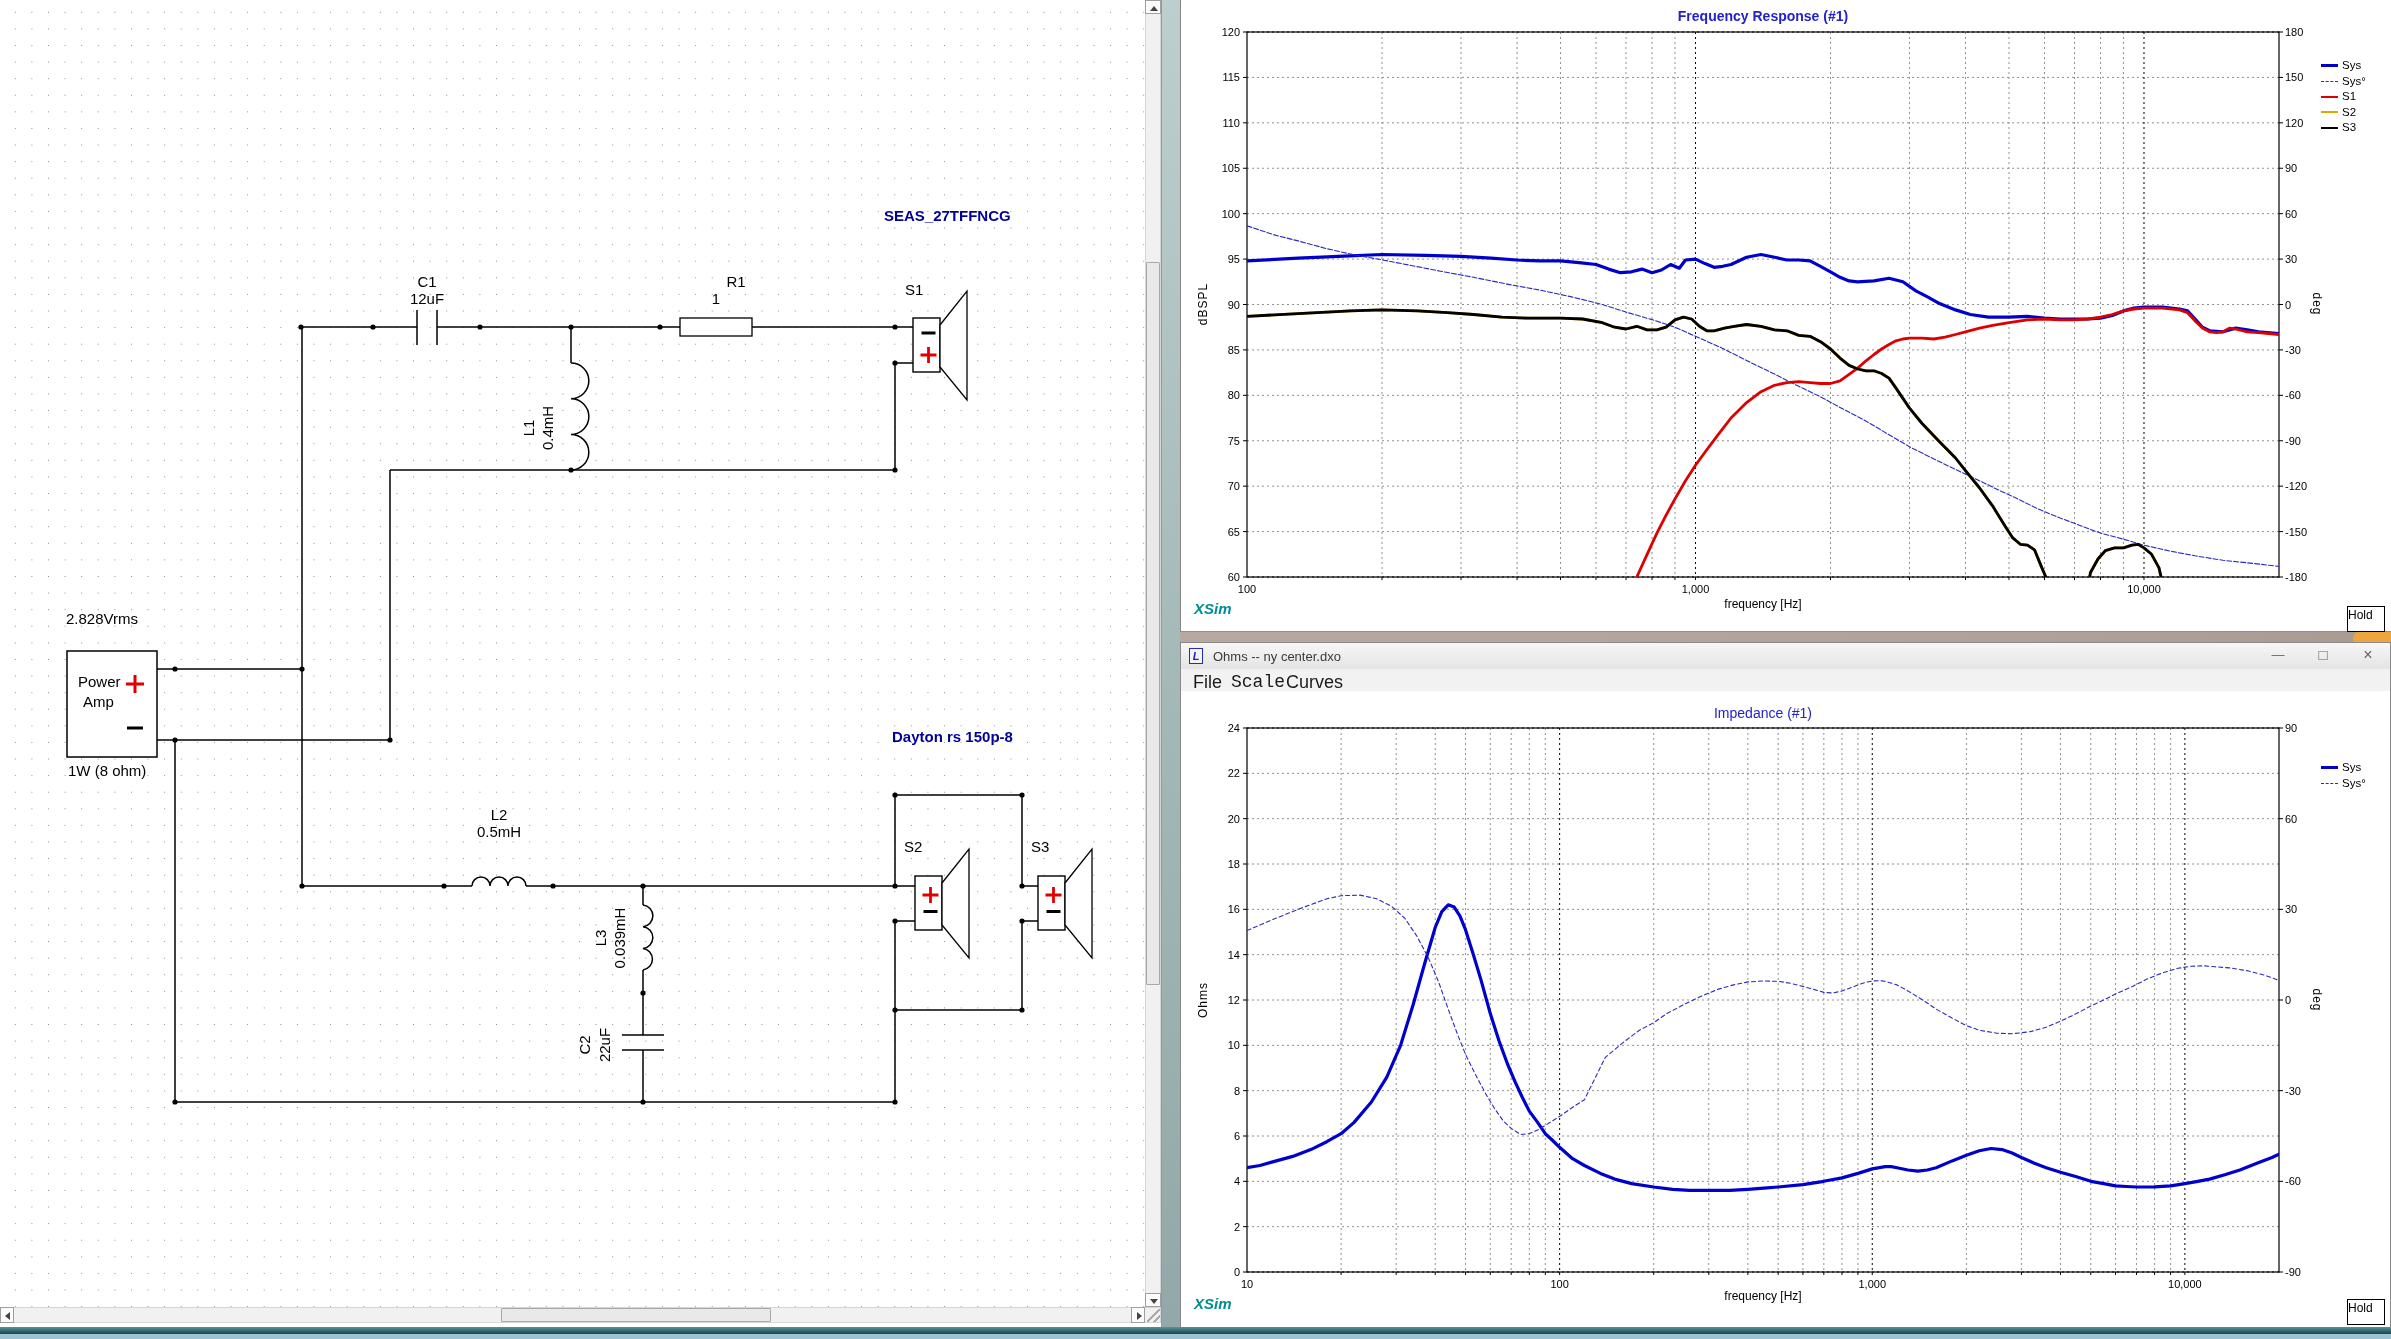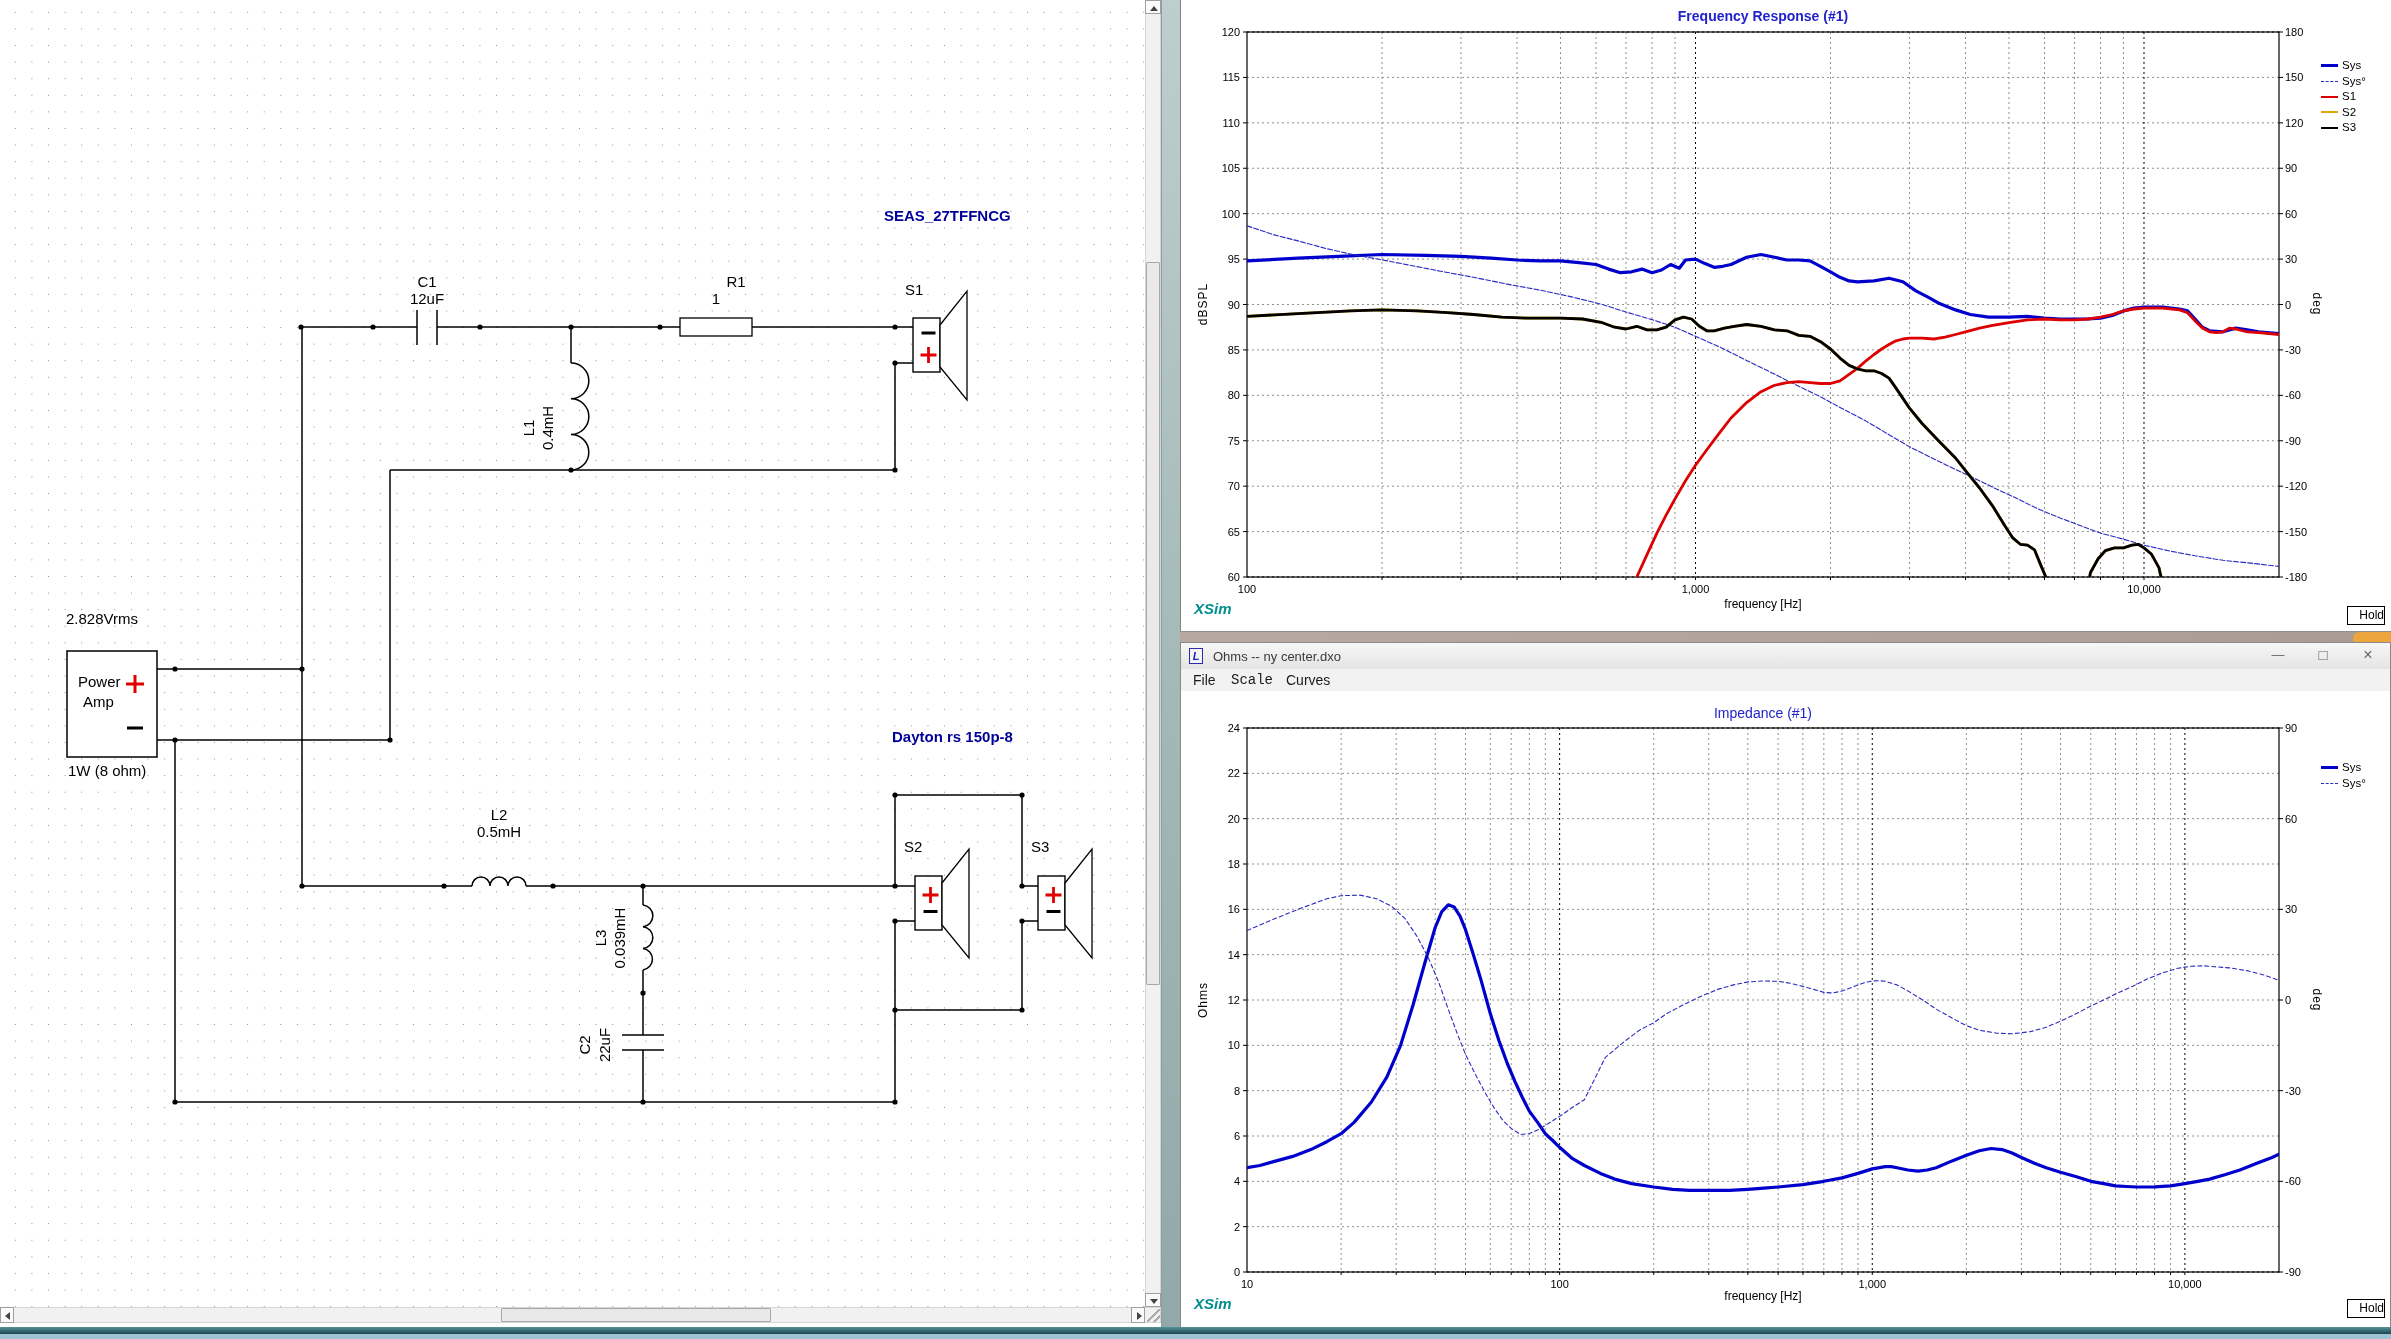--- a/index.html
+++ b/index.html
@@ -36,30 +36,30 @@
   .imp-win{position:absolute;left:1180px;top:642px;width:1211px;height:685px;background:#f0f0f0;
     border:1px solid #898989;box-sizing:border-box;}
   .titlebar{position:absolute;left:0;top:0;width:100%;height:26px;
     background:linear-gradient(#f7f7f7,#e4e4e4);border-bottom:1px solid #cfcfcf;}
   .app-icon{position:absolute;left:8px;top:5px;width:14px;height:16px;background:#f4f4f4;
     border:1px solid #2a2ab0;box-sizing:border-box;color:#2222c0;font-weight:bold;font-style:italic;
     font-size:11px;line-height:14px;text-align:center;}
   .title-text{position:absolute;left:32px;top:6px;font-size:13px;color:#3a3a3a;}
   .winbtn{position:absolute;top:2px;width:30px;height:20px;text-align:center;color:#666;font-size:13px;line-height:20px;}
   .menubar{position:absolute;left:0;top:26px;width:100%;height:22px;background:#f2f2f2;}
-  .menu-item{position:absolute;top:3px;font-size:14px;color:#1b1b1b;padding:0 4px;}
+  .menu-item{position:absolute;top:3px;font-size:18px;color:#1b1b1b;padding:0 4px;}
   .chart{position:absolute;left:0;top:0;width:100%;height:100%;}
   .chart svg{position:absolute;left:0;top:0;}
   .c-title{position:absolute;font-size:14px;color:#2222cc;transform:translateX(-50%);white-space:nowrap;}
   .vlab{position:absolute;font-size:12px;letter-spacing:1px;transform:translate(-50%,-50%) rotate(-90deg);}
   .vlab.r{transform:translate(-50%,-50%) rotate(90deg);}
   .xlab{position:absolute;font-size:12px;transform:translateX(-50%);white-space:nowrap;}
   .brand{position:absolute;font-size:15px;font-weight:bold;font-style:italic;color:#008e8e;}
-  .hold-btn{position:absolute;width:38px;height:19px;background:#fff;border:1px solid #000;
-    box-sizing:border-box;font-size:12px;text-align:right;line-height:17px;}
+  .hold-btn{position:absolute;width:38px;height:26px;background:#fff;border:1px solid #000;
+    box-sizing:border-box;font-size:12px;text-align:left;line-height:17px;}
   .legend{position:absolute;list-style:none;margin:4px;padding:0;}
   .legend li{height:15.5px;font-size:11.5px;white-space:nowrap;}
   .legend .sw{display:inline-block;width:17px;vertical-align:middle;margin-right:4px;}
 </style>
 </head>
 <body>
 
 <div class="screen">
 
   <div class="schem-area" id="schem-area">

